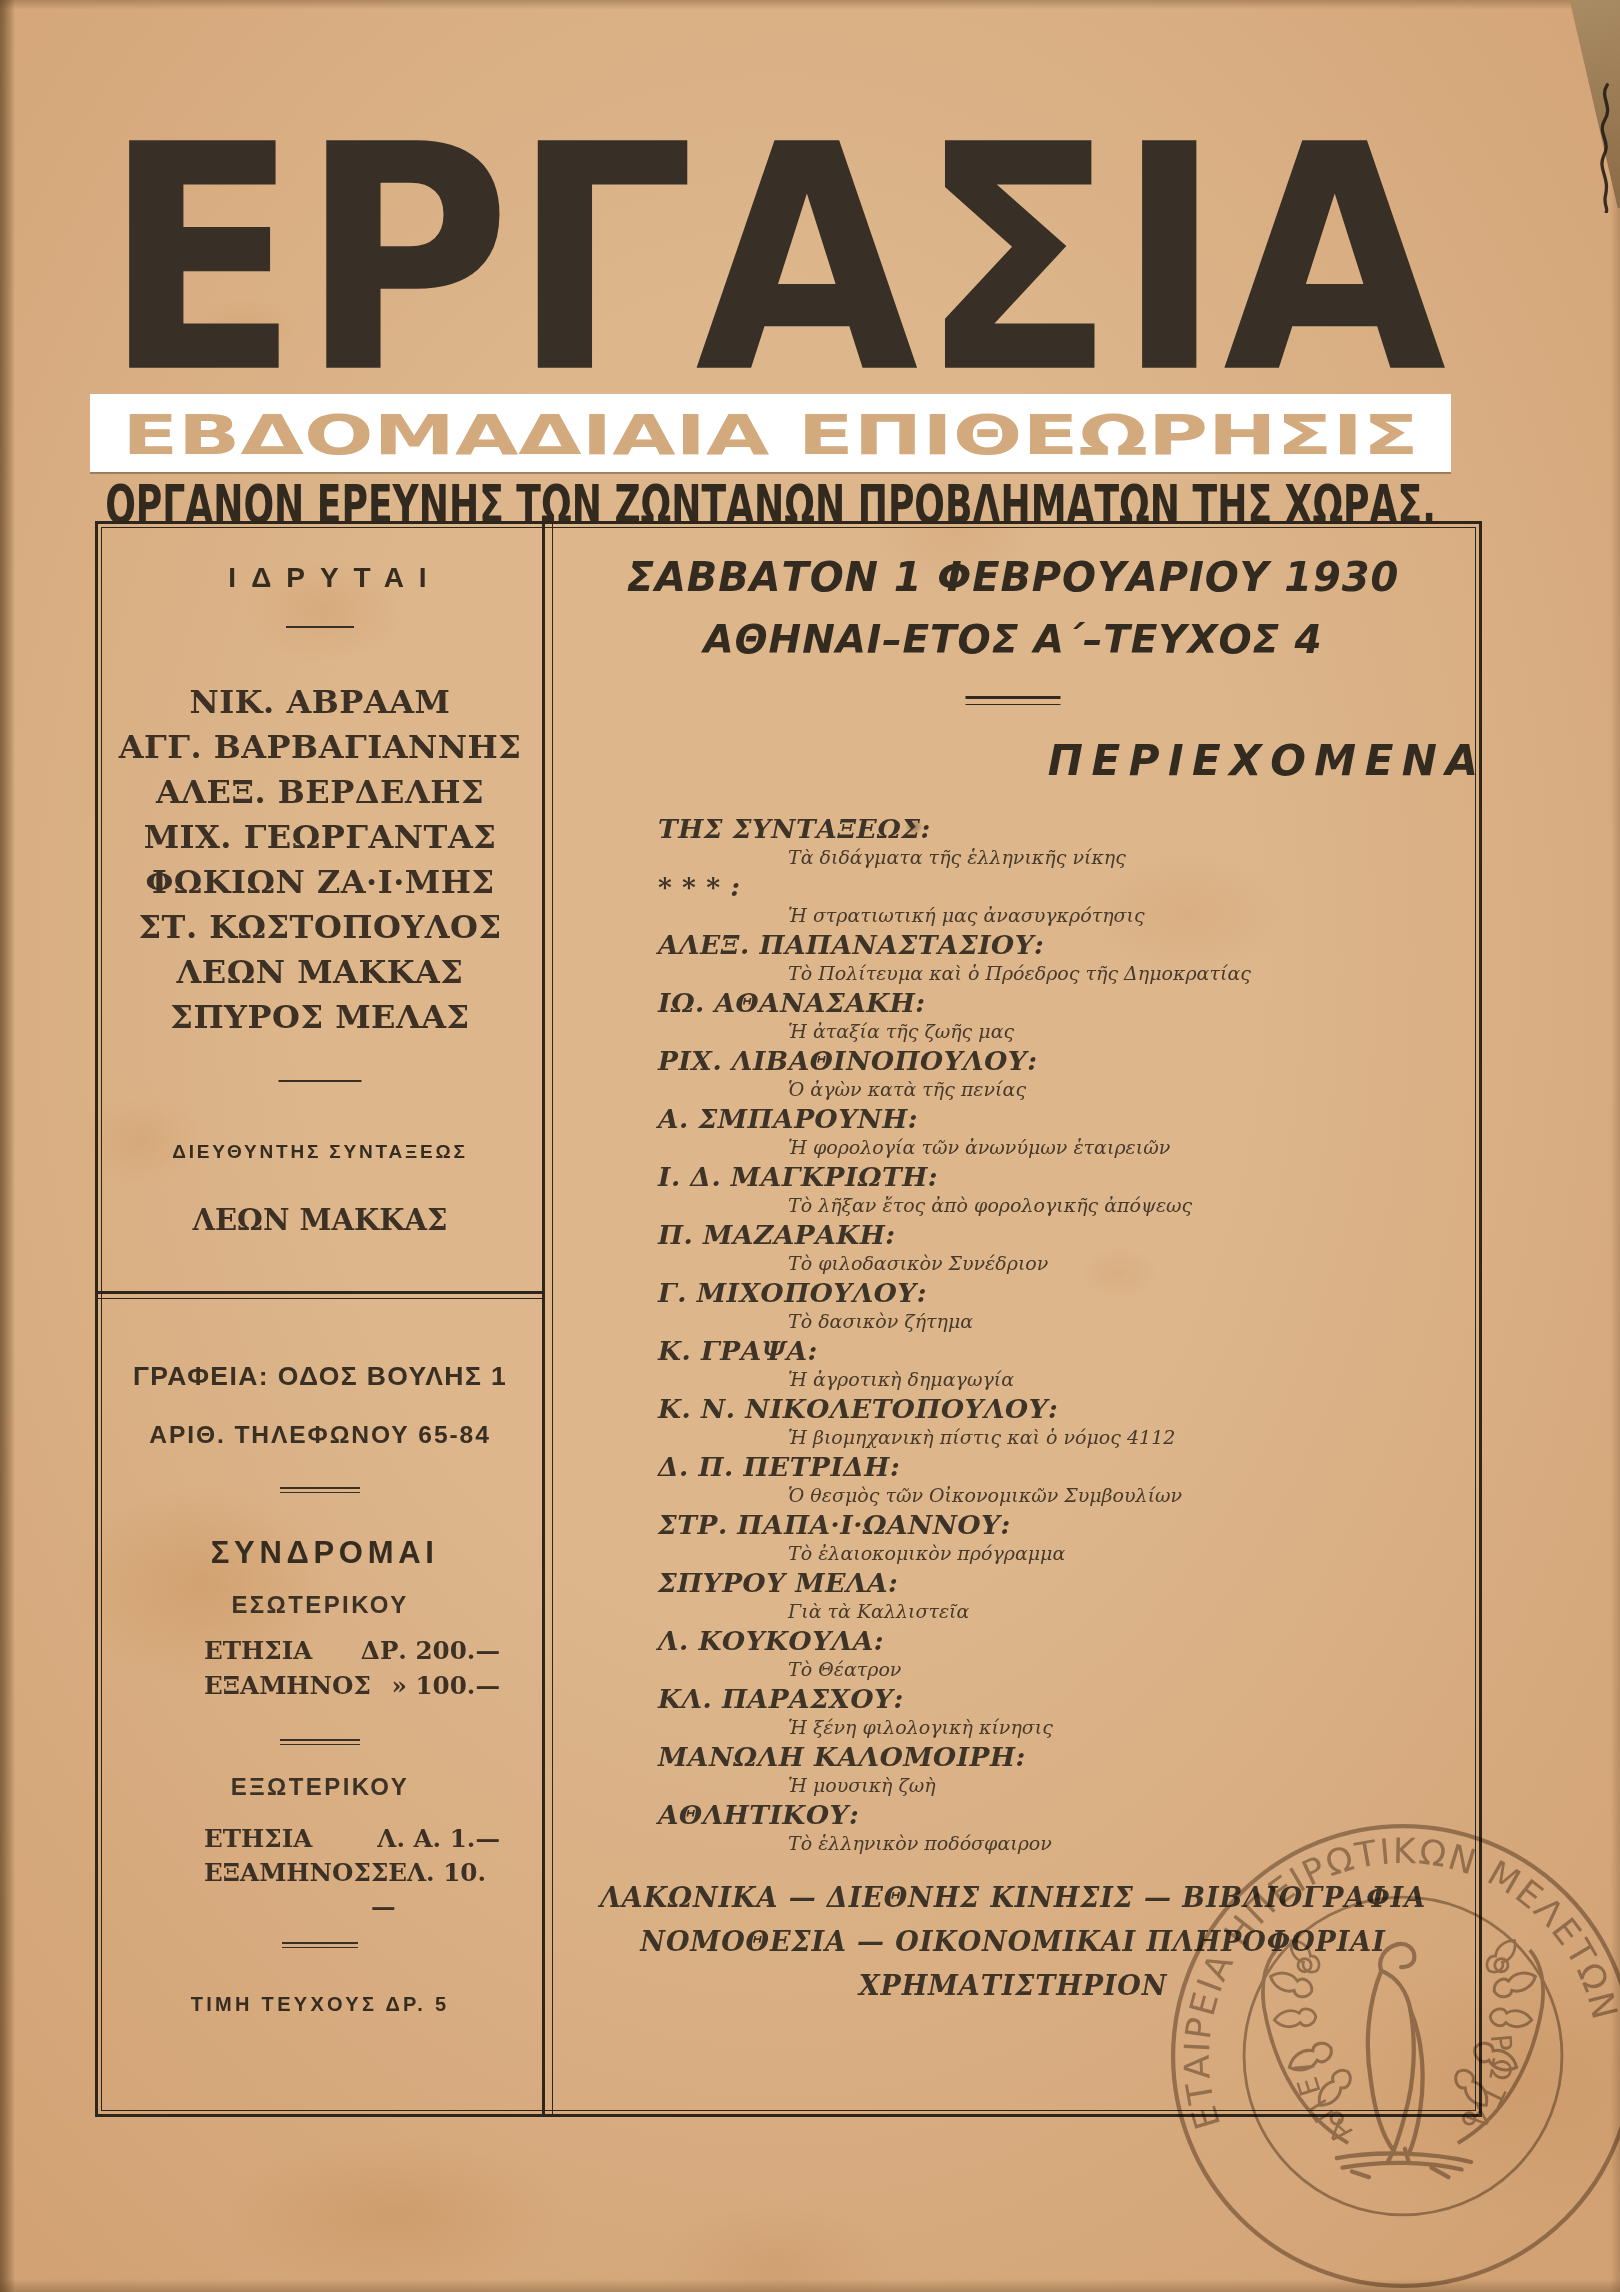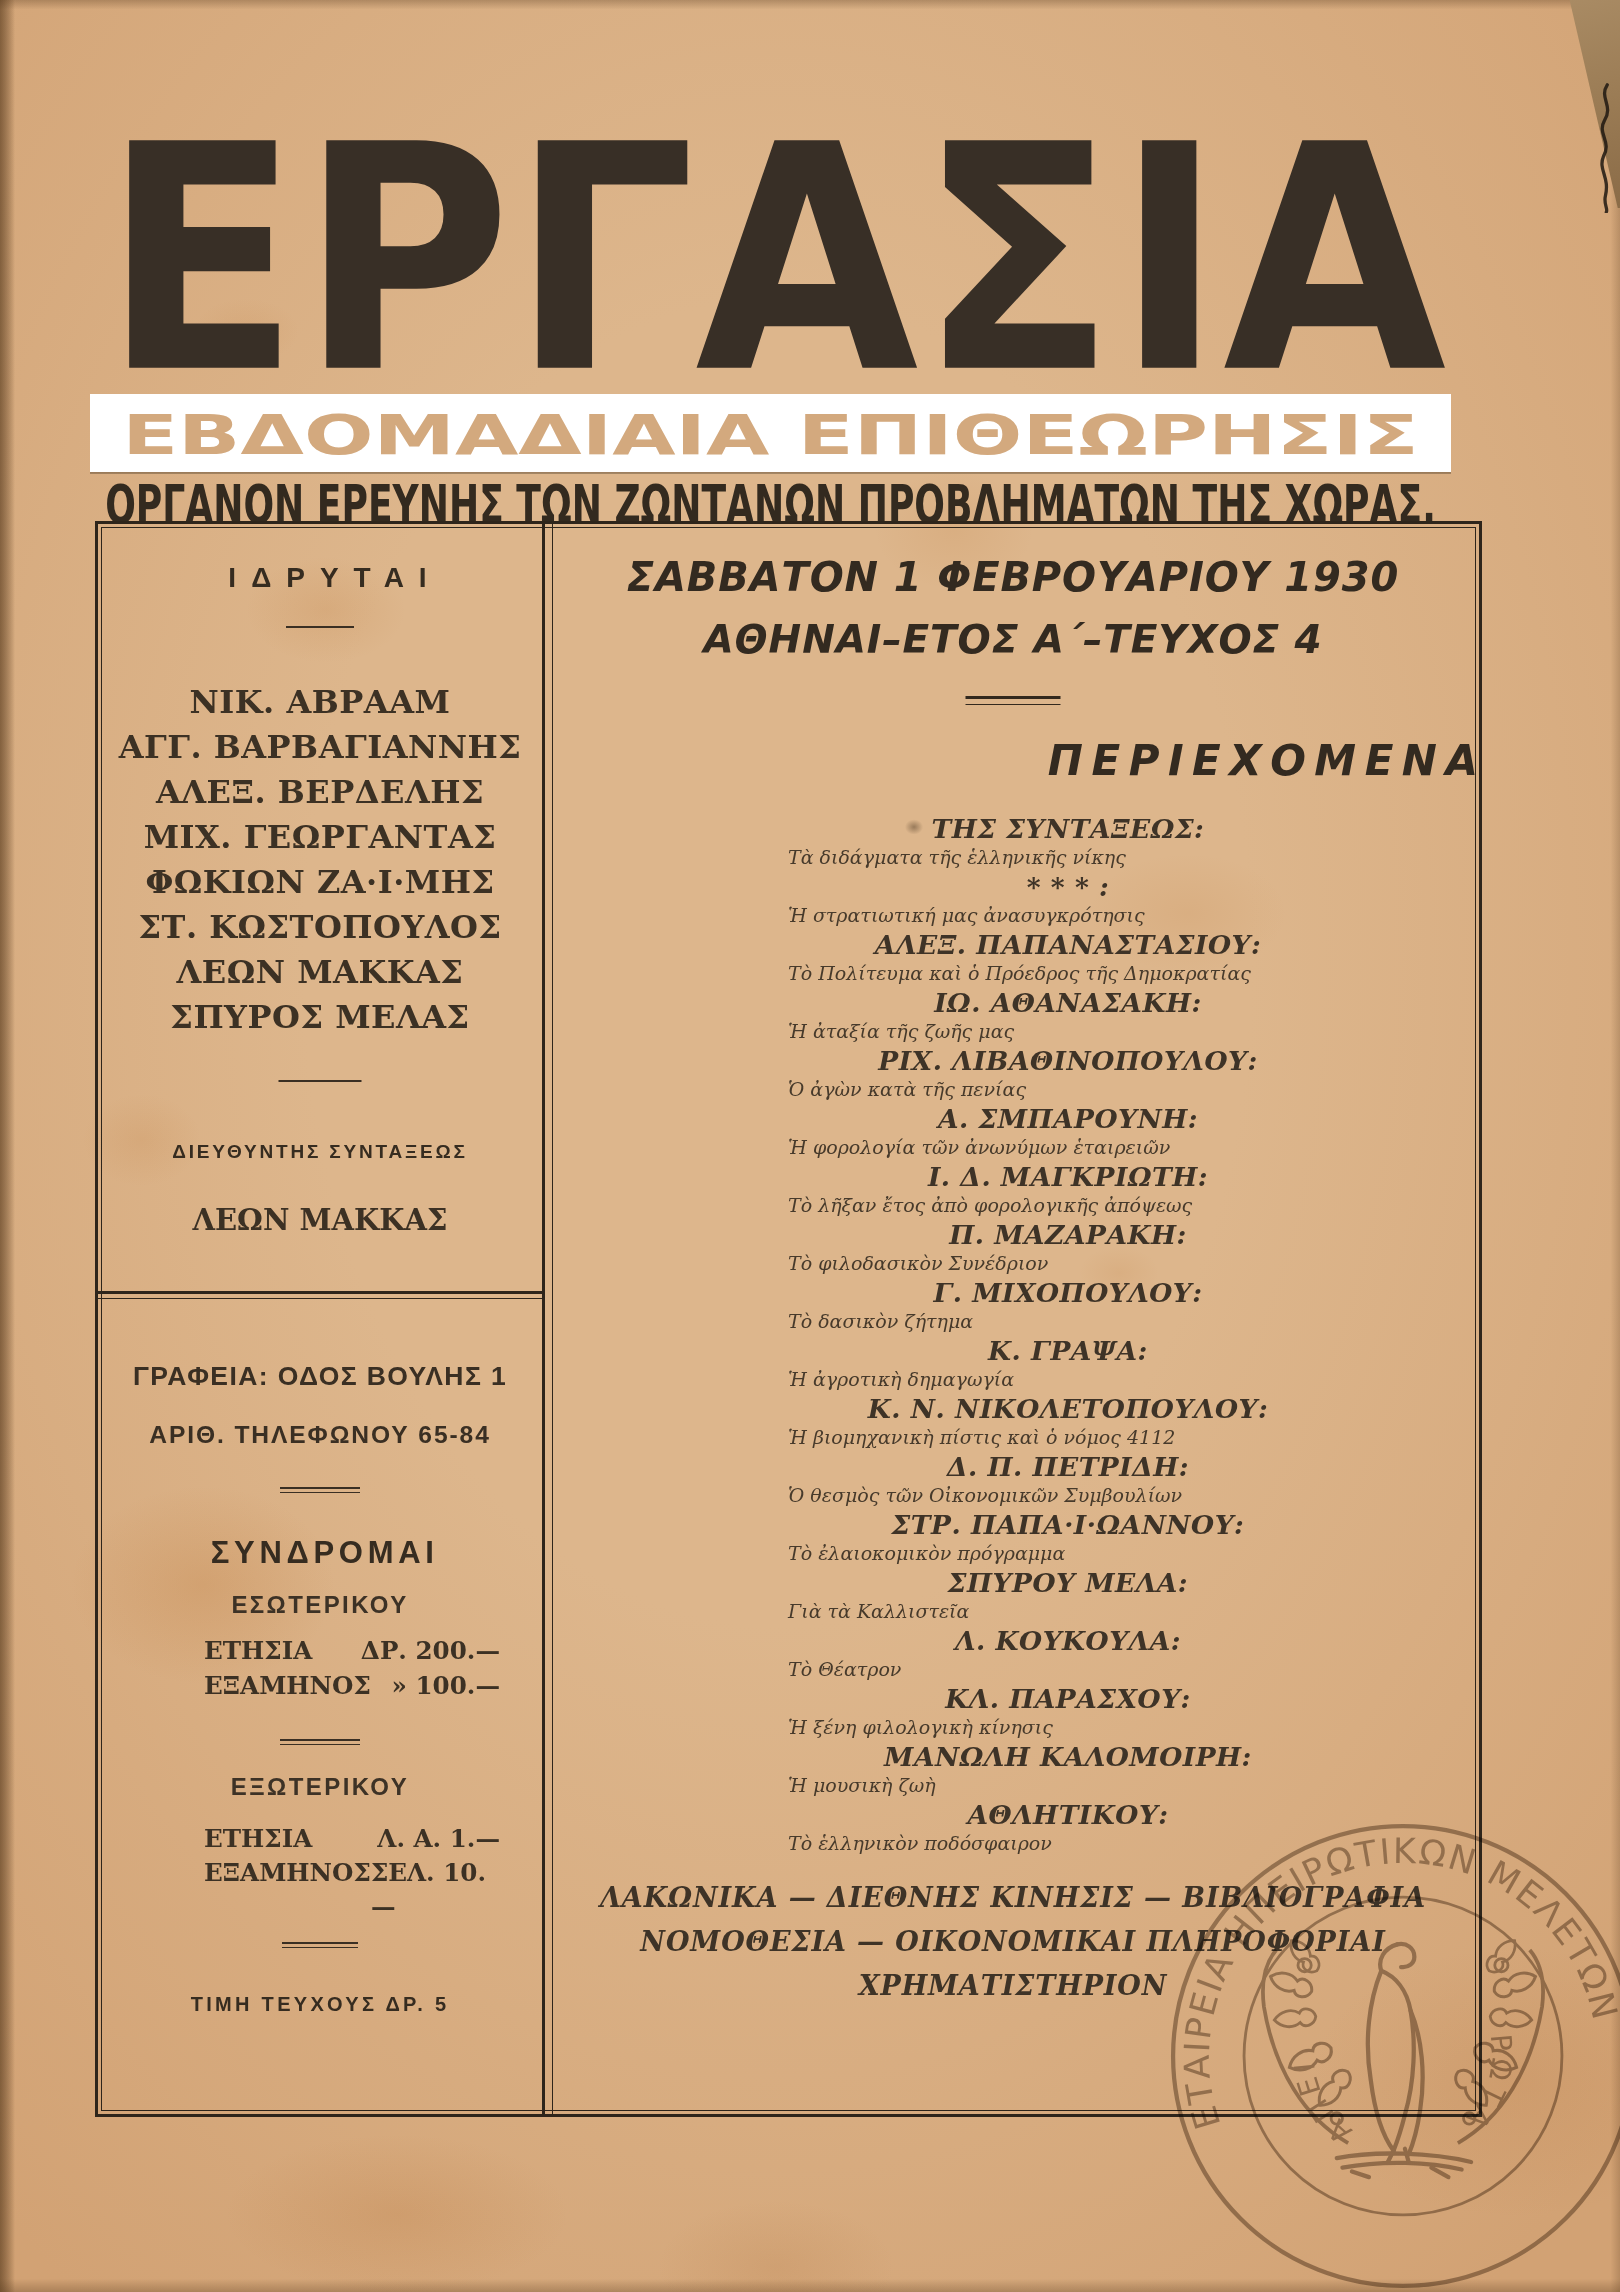--- a/index.html
+++ b/index.html
@@ -71,21 +71,21 @@
   
   .rblock{position:absolute;left:0;width:100%;text-align:center;}
   .issue-date{font-family:"DejaVu Sans",sans-serif;font-weight:bold;font-size:40px;
               letter-spacing:0.9px;color:#332a20;}
   .date-rule{position:absolute;left:50%;transform:translateX(-50%);width:95px;height:4.7px;
              border-top:3.8px solid #33291e;border-bottom:1.4px solid #33291e;}
   .contents-heading{font-family:"DejaVu Sans",sans-serif;font-weight:bold;font-size:42px;
                     letter-spacing:8.5px;padding-left:8.5px;color:#332a20;}
   .contents-list{position:absolute;left:0;right:0;top:290px;padding-left:110px;text-align:left;}
   .entry{height:58px;}
-  .entry-author{font-size:26.5px;font-weight:bold;line-height:29px;color:#3e3327;letter-spacing:0.5px;text-align:center;}
+  .entry-author{font-size:26.5px;font-weight:bold;line-height:29px;color:#3e3327;letter-spacing:0.5px;}
   .entry-title{font-size:19px;line-height:28px;margin-left:130px;color:#473a2b;}
   .contents-footer{position:absolute;left:0;right:0;top:1352px;text-align:center;
                    line-height:44px;font-size:27px;font-weight:bold;color:#3e3327;letter-spacing:0.9px;}
 
   
   .spine-shadow{position:absolute;left:0;top:0;bottom:0;width:15px;
                 background:linear-gradient(90deg, rgba(90,60,30,.45), rgba(90,60,30,0));}
   .corner-fold{position:absolute;right:0;top:0;width:112px;height:208px;
                clip-path:polygon(55% 0, 100% 0, 100% 100%, 98% 100%);
                background:linear-gradient(165deg,#ab8d66 0%, #9a7b54 55%, #8a6b47 100%);}

